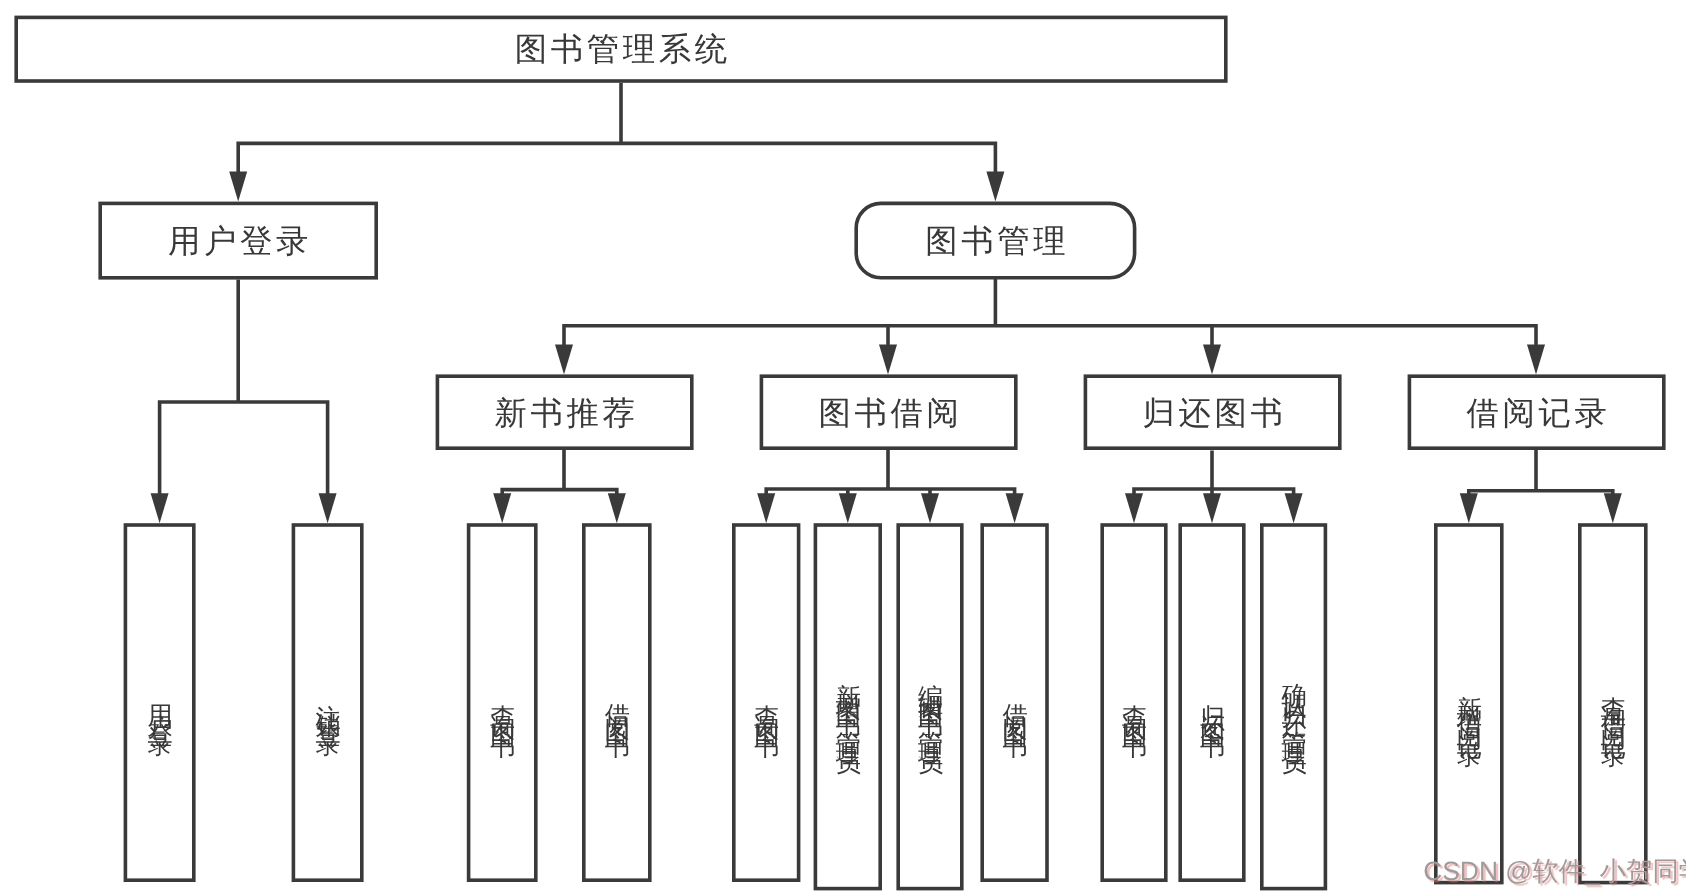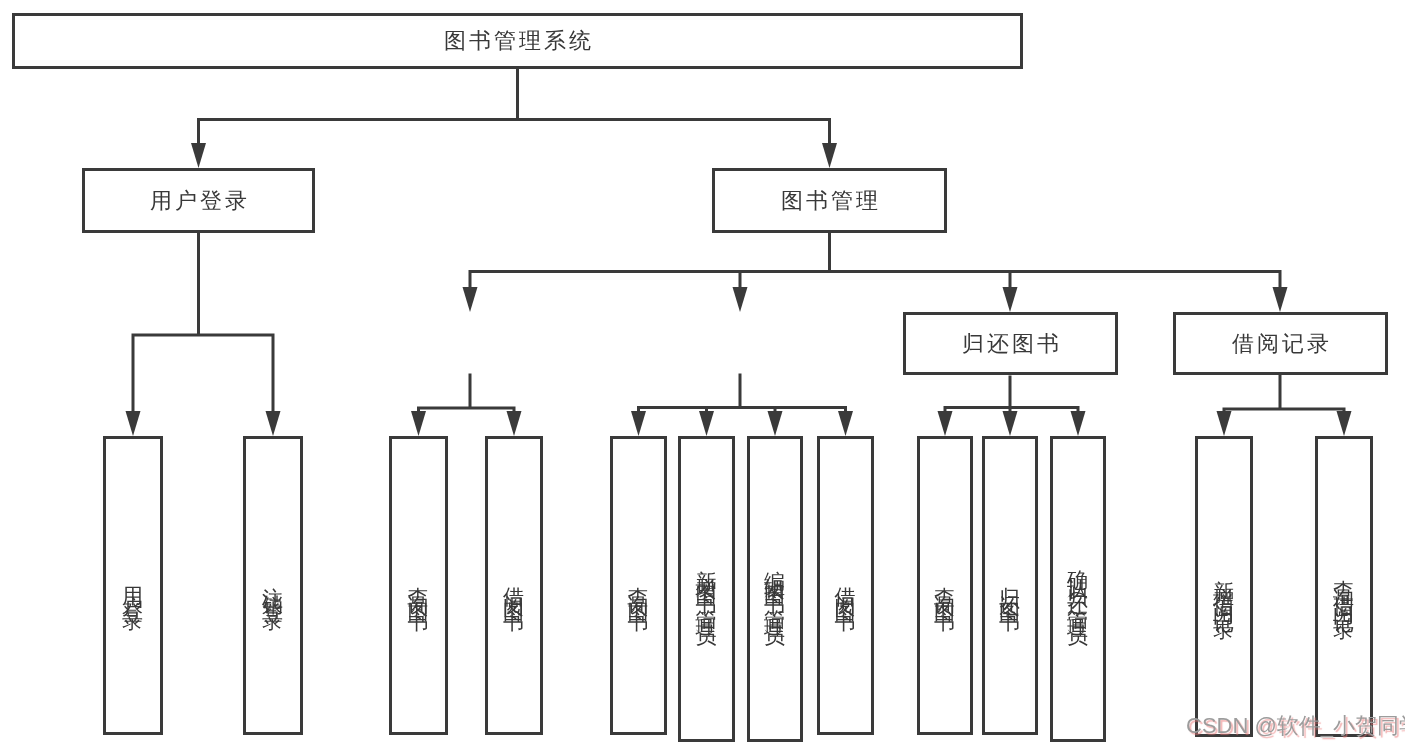--- a/index.html
+++ b/index.html
@@ -19,21 +19,21 @@
   }
   .wires{position:absolute;left:0;top:0;z-index:1;}
   .wires path{stroke:var(--line);stroke-width:3;fill:none;stroke-linecap:square;}
   .wires polygon{fill:var(--line);stroke:none;}
   .box{
     position:absolute;
     z-index:2;
     background:var(--bg);
     border:3px solid var(--line);
     display:flex;align-items:center;justify-content:center;
-    font-size:22px;
+    font-size:27px;
     letter-spacing:3px;
     text-indent:3px;
     box-sizing:border-box;
     white-space:nowrap;
   }
   .leaf{
     writing-mode:vertical-rl;
     text-orientation:mixed;
     letter-spacing:8px;
     text-indent:0;
@@ -92,22 +92,24 @@
       <polygon points="1010,436 1002.5,411 1017.5,411"></polygon>
       <polygon points="1078,436 1070.5,411 1085.5,411"></polygon>
       <polygon points="1224,436 1216.5,411 1231.5,411"></polygon>
       <polygon points="1344,436 1336.5,411 1351.5,411"></polygon>
     </g>
   </svg>
 
   <div class="box" style="left:12px;top:13px;width:1011px;height:56px;">图书管理系统</div>
 
   <div class="box" style="left:82px;top:168px;width:233px;height:65px;">用户登录</div>
-  <div class="box" style="left:712px;top:168px;width:235px;height:65px;">图书管理</div>
+  <div class="box" style="left:712px;top:168px;width:235px;height:65px;border-radius:22px;">图书管理</div>
 
+  <div class="box" style="left:363px;top:312px;width:215px;height:63px;">新书推荐</div>
+  <div class="box" style="left:633px;top:312px;width:215px;height:63px;">图书借阅</div>
   <div class="box" style="left:903px;top:312px;width:215px;height:63px;">归还图书</div>
   <div class="box" style="left:1173px;top:312px;width:215px;height:63px;">借阅记录</div>
 
   <div class="box leaf" style="left:103px;top:436px;width:60px;height:299px;">用户登录</div>
   <div class="box leaf" style="left:243px;top:436px;width:60px;height:299px;">注销登录</div>
 
   <div class="box leaf" style="left:389px;top:436px;width:59px;height:299px;">查询图书</div>
   <div class="box leaf" style="left:485px;top:436px;width:58px;height:299px;">借阅图书</div>
 
   <div class="box leaf" style="left:610px;top:436px;width:57px;height:299px;">查询图书</div>

